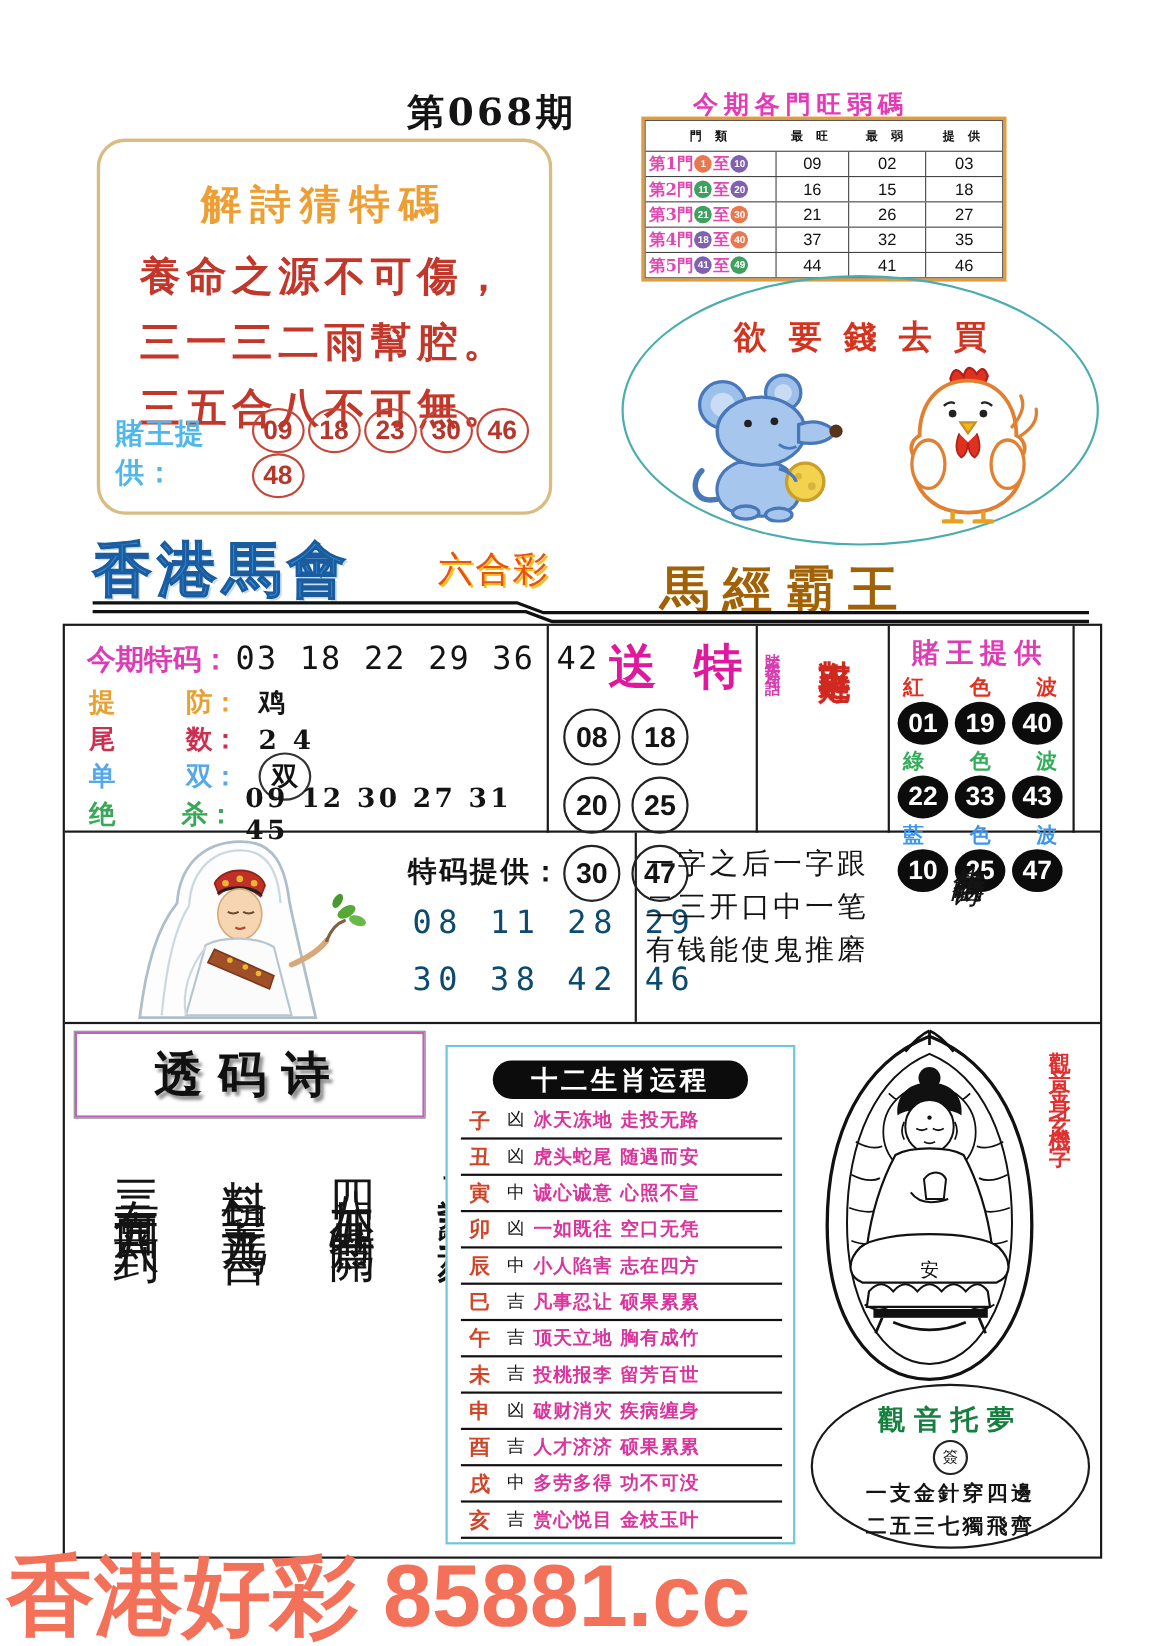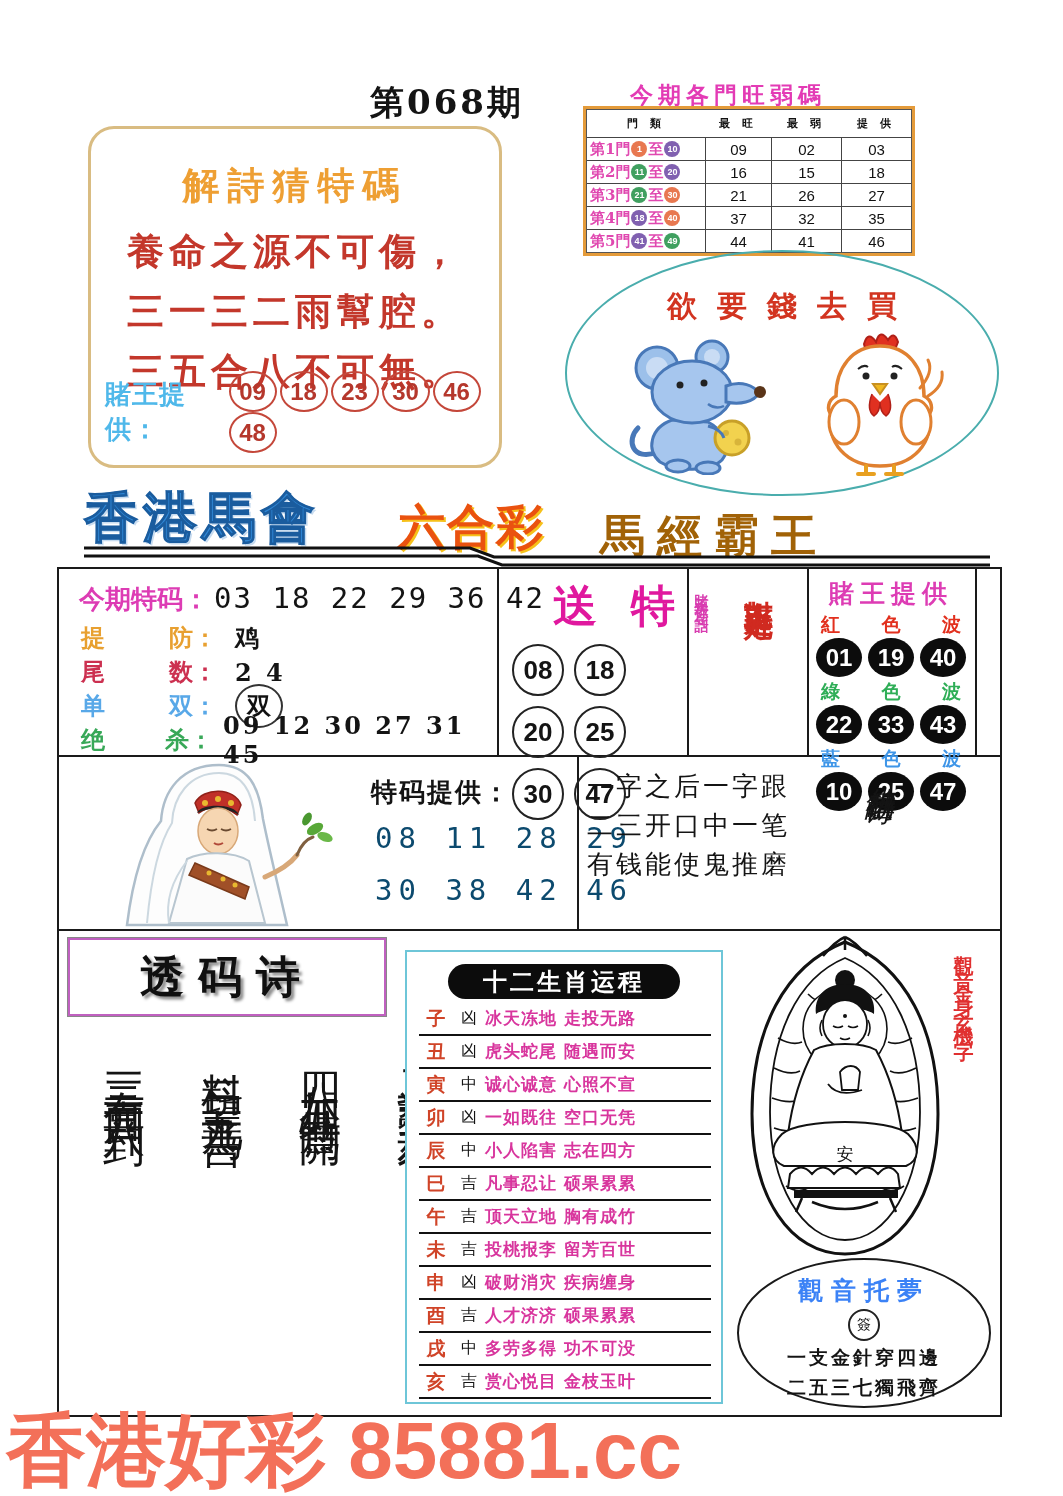--- a/index.html
+++ b/index.html
@@ -32,21 +32,21 @@
           border-radius:50%;color:#fff;font-size:9px;font-weight:bold;font-family:"Liberation Sans",sans-serif;}
   .st-num{text-align:center;font-size:15px;font-family:"Liberation Sans",sans-serif;border-left:1px solid #444;height:100%;
           display:flex;align-items:center;justify-content:center;}
 
   .oval{left:565px;top:250px;width:430px;height:242px;border:2px solid #4aadad;border-radius:50%;}
   .oval-text{margin-top:34px;text-align:center;font-size:30px;font-weight:bold;color:#d23420;letter-spacing:20px;text-indent:20px;}
 
   
   .bn-left{left:84px;top:482px;font-size:54px;font-weight:bold;color:#2f86d4;letter-spacing:5px;
            text-shadow:2px 2px 0 #c8dcf0;-webkit-text-stroke:1px #1a5c9e;}
-  .bn-mid{left:398px;top:496px;font-size:47px;font-weight:bold;color:#ea520f;letter-spacing:2px;
+  .bn-mid{left:398px;top:496px;font-size:32px;font-weight:normal;color:#ea520f;letter-spacing:2px;
           text-shadow:2px 2px 0 #f6c11a;}
   .bn-right{left:600px;top:506px;font-size:45px;font-weight:bold;color:#a16207;letter-spacing:12px;}
 
   
   .frame{left:57px;top:567px;width:941px;height:846px;border:2px solid #1a1a1a;}
   .hline{position:absolute;left:0;width:100%;border-top:2px solid #1a1a1a;}
   .vline{position:absolute;top:0;border-left:2px solid #1a1a1a;}
 
   
   .special-line{position:absolute;left:20px;top:12px;white-space:nowrap;}
@@ -98,21 +98,21 @@
                display:flex;align-items:center;justify-content:center;color:#fff;font-size:24px;font-weight:bold;letter-spacing:3px;}
   .z-row{display:flex;align-items:center;height:31px;margin:0 10px 0 12px;border-bottom:2px solid #111;}
   .z-branch{width:34px;text-align:center;font-size:19px;font-weight:bold;color:#d04428;}
   .z-luck{width:32px;text-align:center;font-size:16px;color:#141414;}
   .z-phrase{flex:1;font-size:17px;font-weight:bold;color:#d8359d;letter-spacing:1px;white-space:nowrap;}
 
   .guanyin-vert{left:951px;top:940px;font-size:20px;font-weight:bold;color:#e03030;height:310px;letter-spacing:14px;}
 
   .oracle{left:737px;top:1258px;width:250px;height:146px;border:2px solid #1a1a1a;border-radius:50%;
           display:flex;flex-direction:column;align-items:center;}
-  .oracle-title{margin-top:14px;font-size:25px;font-weight:bold;color:#3b82f6;letter-spacing:8px;}
+  .oracle-title{margin-top:14px;font-size:25px;font-weight:bold;color:#15803d;letter-spacing:8px;}
   .oracle-seal{margin-top:2px;width:28px;height:28px;border:2px solid #222;border-radius:50%;
                display:flex;align-items:center;justify-content:center;font-size:14px;color:#141414;}
   .oracle-line{margin-top:4px;font-size:19px;color:#141414;letter-spacing:3px;font-weight:bold;}
 
   .footer{left:6px;top:1398px;font-size:80px;font-weight:bold;color:#f37059;
           font-family:"Liberation Sans",sans-serif;letter-spacing:0px;white-space:nowrap;}
 </style>
 </head>
 <body>
 

